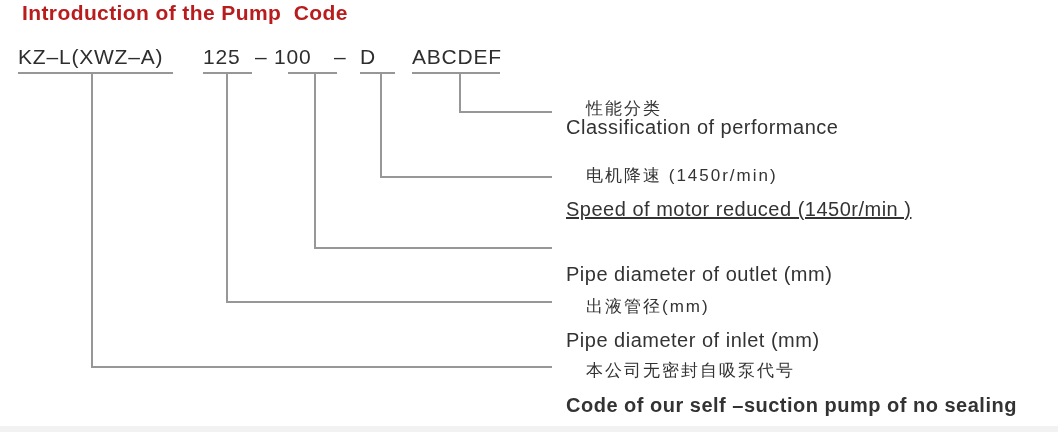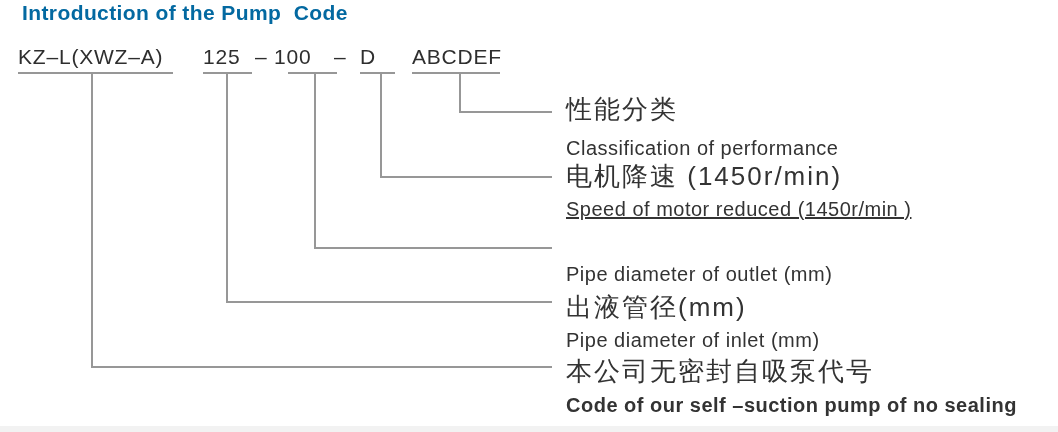--- a/index.html
+++ b/index.html
@@ -13,21 +13,21 @@
     font-family: "Liberation Sans", "DejaVu Sans", sans-serif;
     color: #2f2f2f;
   }
   .title {
     position: absolute;
     left: 22px;
     top: 1px;
     font-size: 21px;
     font-weight: bold;
     letter-spacing: 0.4px;
-    color: #0369a1;
+    color: #b91c1c;
     white-space: pre;
   }
   .seg, .sep {
     position: absolute;
     top: 44px;
     height: 26px;
     font-size: 21px;
     line-height: 26px;
     color: #2e2e2e;
     text-align: left;
@@ -67,23 +67,23 @@
   .lbl {
     position: absolute;
     left: 566px;
     height: 26px;
     font-size: 20px;
     line-height: 26px;
     color: #333333;
     letter-spacing: 0.5px;
     white-space: pre;
   }
-  .lbl.cn { font-size: 26px; letter-spacing: 2px; }
+  .lbl.cn { font-size: 17px; letter-spacing: 2px; margin-left: 20px; }
   .cn-1 { top: 96px; }
-  .en-1 { top: 135px; }
+  .en-1 { top: 114px; }
   .cn-2 { top: 163px; }
   .en-2 { top: 196px; text-decoration: underline; }
   .cn-3 { top: 228px; }
   .en-3 { top: 261px; }
   .cn-4 { top: 294px; }
   .en-4 { top: 327px; }
   .cn-5 { top: 358px; }
   .en-5 { top: 392px; font-weight: bold; }
 
   .footer-band {

